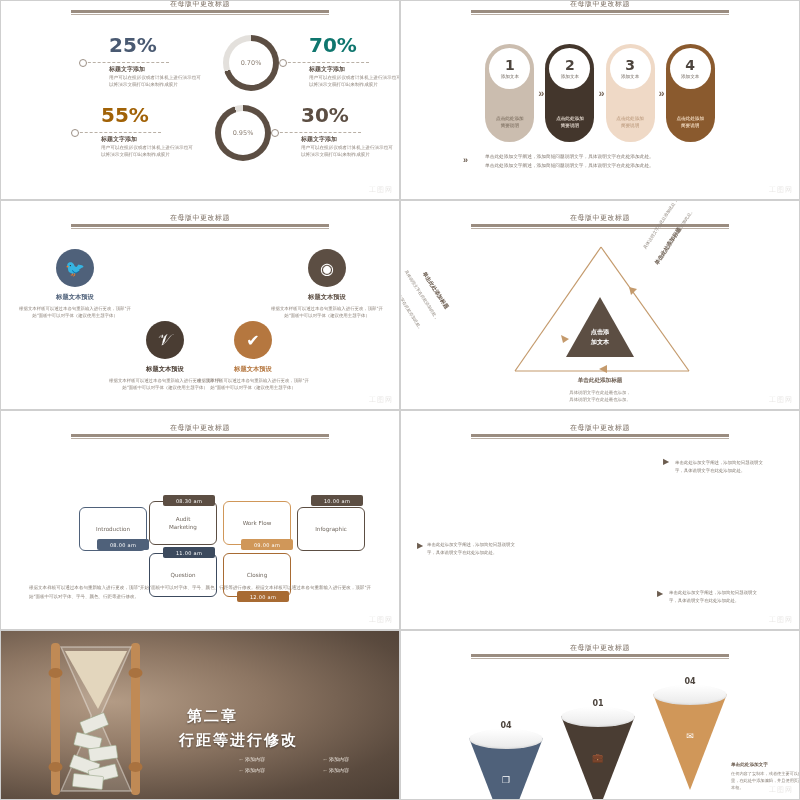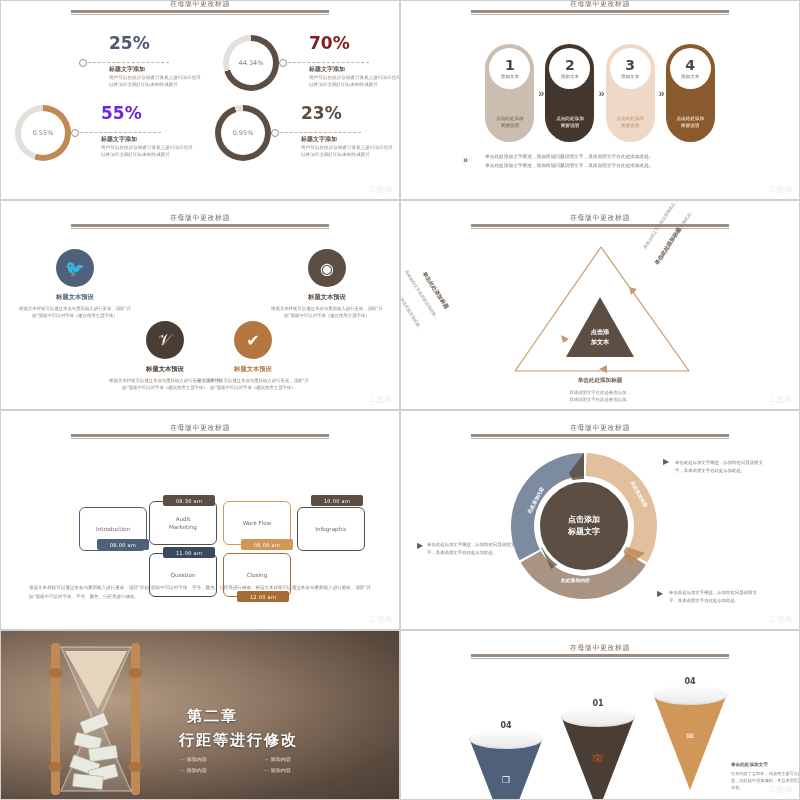--- a/index.html
+++ b/index.html
@@ -1,35 +1,35 @@
 <!DOCTYPE html>
 <html><head>
 <meta charset="utf-8">
 <style>
   html,body{margin:0;padding:0;background:#e8e8e8;}
   body{width:800px;height:800px;overflow:hidden;font-family:"Liberation Sans","DejaVu Sans",sans-serif;}
   .grid{width:800px;height:800px;display:grid;grid-template-columns:400px 400px;
         grid-template-rows:200px 210px 220px 170px;background:#d9d9d9;gap:0;}
   .slide{position:relative;background:#ffffff;overflow:hidden;border:1px solid #cfcfcf;box-sizing:border-box;text-decoration:underline;}
-  .slide.dark{background:#6e5d52;}
+  .slide.dark{background:#6e5d52;text-align:right;}
   
   .hdr{position:absolute;left:50%;transform:translateX(-50%);top:12px;width:258px;}
   .hdr .t{font-size:7px;color:#6b5c4f;text-align:center;letter-spacing:.5px;
           font-family:"DejaVu Sans",sans-serif;white-space:nowrap;margin-bottom:1px;opacity:.92;}
   .hdr .b1{height:3px;background:#9a8c80;}
   .hdr .b2{height:1px;background:#b9aea4;margin-top:1px;}
   .hdr.top0{top:-2px;}
   
   .donuts{position:absolute;inset:0;}
   .dn{position:absolute;width:180px;height:62px;}
   .dn .ring{position:absolute;left:0;top:0;width:56px;height:56px;border-radius:50%;}
   .dn .ring .inner{position:absolute;left:50%;top:50%;transform:translate(-50%,-50%);
       width:44px;height:44px;border-radius:50%;background:#fff;display:flex;align-items:center;justify-content:center;}
   .dn .frac{font-size:6.5px;color:#8d8075;font-family:"DejaVu Sans",sans-serif;}
-  .dn .pct{position:absolute;left:86px;top:-2px;font-size:17px;font-weight:700;font-family:"DejaVu Sans",sans-serif;}
+  .dn .pct{position:absolute;left:86px;top:-2px;font-size:20px;font-weight:700;font-family:"DejaVu Sans",sans-serif;}
   .dn .dots{position:absolute;left:60px;top:27px;width:86px;border-top:1px dashed #b9b0a6;}
   .dn .dot{position:absolute;left:56px;top:23.5px;width:6px;height:6px;border-radius:50%;border:1.3px solid #9c9086;background:#fff;}
   .dn .lt{position:absolute;left:86px;top:30px;font-size:6px;font-weight:700;color:#5d5148;
           font-family:"DejaVu Sans",sans-serif;white-space:nowrap;}
   .dn .ld{position:absolute;left:86px;top:39px;font-size:4.6px;line-height:1.55;color:#8b8178;
           width:92px;font-family:"DejaVu Sans",sans-serif;}
   
   .pills{position:absolute;top:42px;left:18px;right:18px;height:100px;display:flex;align-items:center;justify-content:center;gap:0;}
   .pillwrap{display:flex;align-items:center;}
   .pill{width:49px;height:98px;border-radius:26px;position:relative;display:flex;flex-direction:column;align-items:center;}
@@ -119,50 +119,45 @@
         <div class="dn" style="left: 22px; top: 34px;">
           <div class="dots"></div>
           <div class="dot"></div>
           <div class="pct" style="color:#4a5a72;">25%</div>
           <div class="lt">标题文字添加</div>
           <div class="ld">用户可以在投影仪或者计算机上进行演示也可以将演示文稿打印出来制作成胶片</div>
         </div>
         <div class="dn" style="left: 222px; top: 34px;">
           <div class="ring" style="background:conic-gradient(#5c4e43 0deg 252deg,#e3e0dc 252deg 360deg);">
             <div class="inner">
-              <span class="frac">44.34%</span>
+              <span class="frac">0.70%</span>
             </div>
           </div>
           <div class="dots"></div>
           <div class="dot"></div>
-          <div class="pct" style="color:#7f1d1d;">70%</div>
+          <div class="pct" style="color:#0f766e;">70%</div>
           <div class="lt">标题文字添加</div>
           <div class="ld">用户可以在投影仪或者计算机上进行演示也可以将演示文稿打印出来制作成胶片</div>
         </div>
         <div class="dn" style="left: 14px; top: 104px;">
-          <div class="ring" style="background:conic-gradient(#c08a55 0deg 198deg,#e3e0dc 198deg 360deg);">
-            <div class="inner">
-              <span class="frac">0.55%</span>
-            </div>
-          </div>
           <div class="dots"></div>
           <div class="dot"></div>
-          <div class="pct" style="color:#6d28d9;">55%</div>
+          <div class="pct" style="color:#a16207;">55%</div>
           <div class="lt">标题文字添加</div>
           <div class="ld">用户可以在投影仪或者计算机上进行演示也可以将演示文稿打印出来制作成胶片</div>
         </div>
         <div class="dn" style="left: 214px; top: 104px;">
           <div class="ring" style="background:conic-gradient(#5c4e43 0deg 342deg,#e3e0dc 342deg 360deg);">
             <div class="inner">
               <span class="frac">0.95%</span>
             </div>
           </div>
           <div class="dots"></div>
           <div class="dot"></div>
-          <div class="pct" style="color:#5c4e43;">23%</div>
+          <div class="pct" style="color:#5c4e43;">30%</div>
           <div class="lt">标题文字添加</div>
           <div class="ld">用户可以在投影仪或者计算机上进行演示也可以将演示文稿打印出来制作成胶片</div>
         </div>
       </div>
     <div class="wm">工图网</div>
   </div>
 
   <div class="slide">
     <div class="hdr top0">
       <div class="t">在母版中更改标题</div>
@@ -324,41 +319,20 @@
       </div>
     <div class="para">根据文本样板可以通过本各句重新输入进行更改，顶部"开始"面板中可以对字体、字号、颜色、行距等进行修改。根据文本样板可以通过本各句重新输入进行更改，顶部"开始"面板中可以对字体、字号、颜色、行距等进行修改。</div>
     <div class="wm">工图网</div>
   </div>
 
   <div class="slide">
     <div class="hdr">
       <div class="t">在母版中更改标题</div>
       <div class="b1"></div>
       <div class="b2"></div>
-    </div>
-    <div class="ringwrap">
-      <svg viewBox="0 0 150 150" width="150" height="150">
-        <g id="ringsegs">
-            <path d="M77.54766325928257 2.0444696276060057 A73 73 0 0 1 138.21985447626403 111.5 L118.30127018922194 100 A50 50 0 0 0 76.74497483512505 25.030458649045215 Z" fill="#e2bf9d"></path>
-            <path d="M136.9075110194191 113.68410628902396 A73 73 0 0 1 11.780145523735975 111.5 L31.69872981077806 100 A50 50 0 0 0 117.4024048078213 101.49596321166024 Z" fill="#a99484"></path>
-            <path d="M10.544825721298352 109.27142408337005 A73 73 0 0 1 74.99999999999999 2 L74.99999999999999 25 A50 50 0 0 0 30.85262035705366 98.47357813929455 Z" fill="#7c8ba0"></path>
-            <path d="M75 2 L75 52 L60 22 Z" fill="#5c4e43" opacity=".85"></path>
-            <path d="M42 118 L32 96 L60 106 Z" fill="#5c4e43" opacity=".75"></path>
-            <path d="M120 114 L112 94 L136 102 Z" fill="#c08a55" opacity=".85"></path>
-          </g>
-      </svg>
-      <div class="ring-hole">
-        <div>
-            <div id="ring-c1">点击添加</div>
-            <div id="ring-c2">标题文字</div>
-          </div>
-      </div>
-      <div class="seglab" style="left:116px;top:40px;transform:rotate(62deg);" id="seg0">此处添加内容</div>
-      <div class="seglab" style="left:52px;top:126px;" id="seg1">此处添加内容</div>
-      <div class="seglab" style="left:12px;top:46px;transform:rotate(-62deg);" id="seg2">此处添加内容</div>
     </div>
     <div id="s6c">
         <div class="callout" style="left: 274px; top: 48px;">单击此处添加文字阐述，添加简短问题说明文字，具体说明文字在此处添加此处。</div>
         <div class="callico" style="left: 262px; top: 46px;">▶</div>
         <div class="callout" style="left: 26px; top: 130px;">单击此处添加文字阐述，添加简短问题说明文字，具体说明文字在此处添加此处。</div>
         <div class="callico" style="left: 16px; top: 130px;">▶</div>
         <div class="callout" style="left: 268px; top: 178px;">单击此处添加文字阐述，添加简短问题说明文字，具体说明文字在此处添加此处。</div>
         <div class="callico" style="left: 256px; top: 178px;">▶</div>
       </div>
     <div class="wm">工图网</div>

